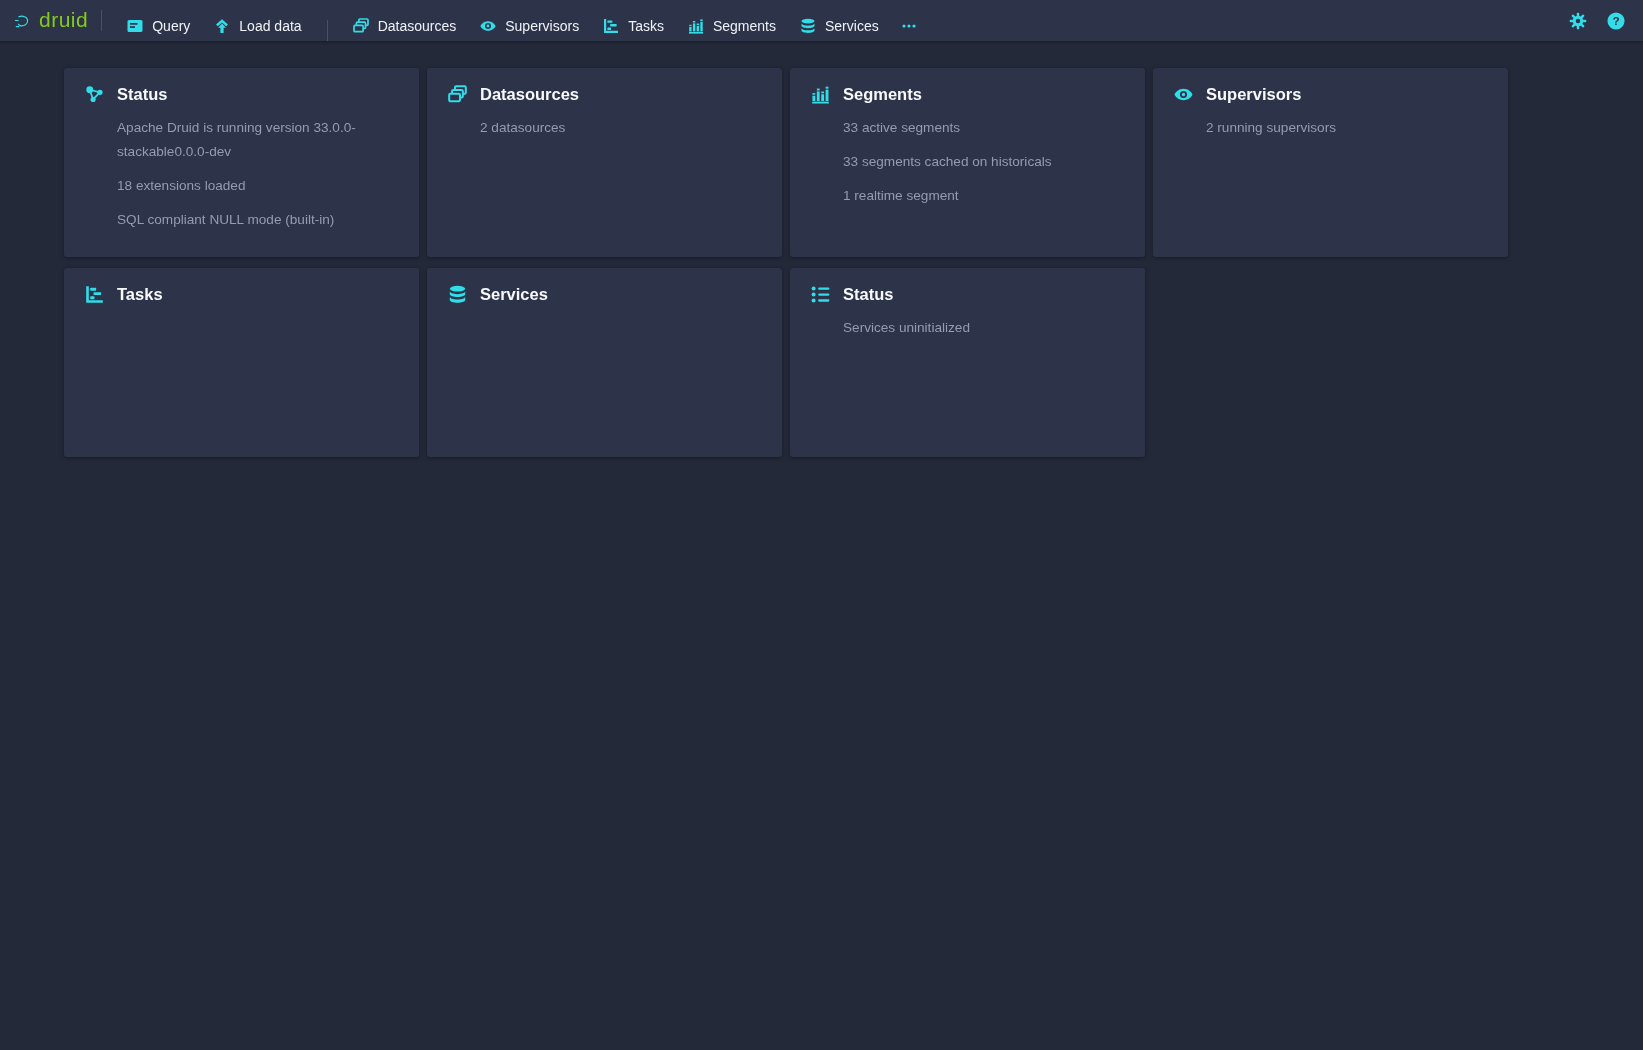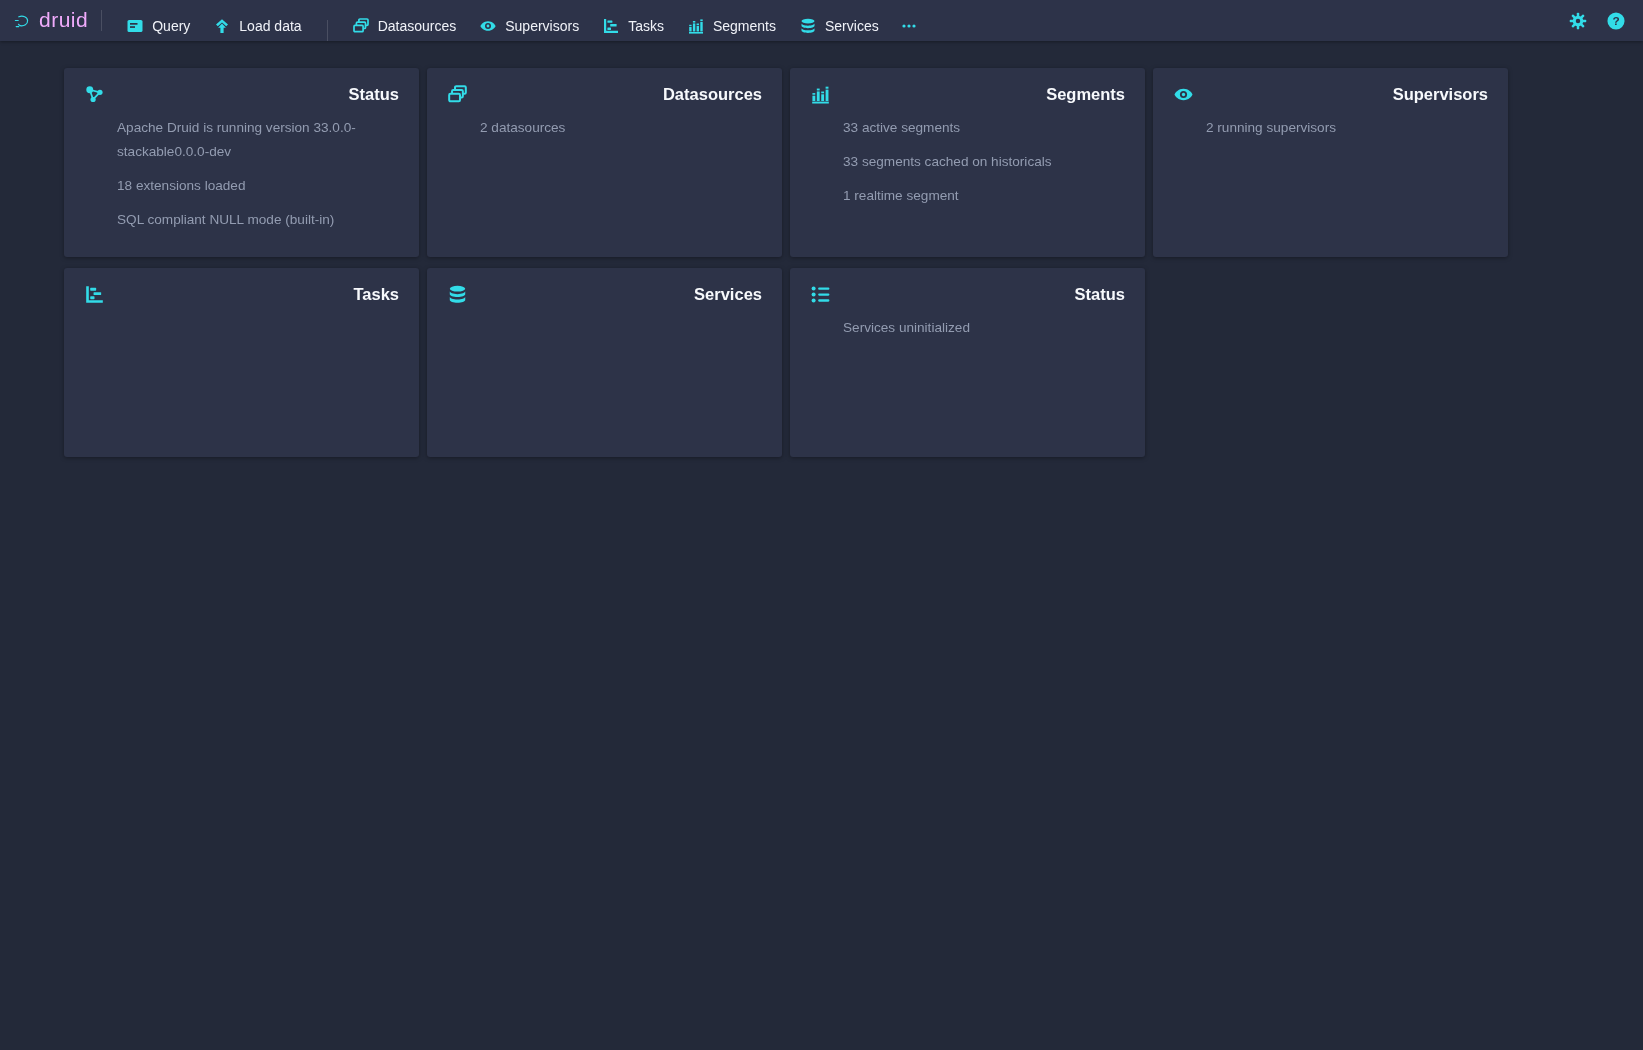--- a/index.html
+++ b/index.html
@@ -25,21 +25,21 @@
     display:flex;
     align-items:center;
     padding:0 13px 0 14px;
     box-shadow:0 1px 3px rgba(0,0,0,.35);
     position:relative;
     z-index:2;
   }
   .logo-group{display:flex;align-items:center;gap:9px;}
   .logo-svg{width:40px;height:30px;display:block;}
   .brand-name{
-    color:#f0abfc;
+    color:#84cc16;
     font-size:21px;
     font-weight:400;
     letter-spacing:.5px;
     line-height:1;
     padding-bottom:2px;
   }
   .nav-divider{
     width:1px;height:21px;
     background:rgba(255,255,255,.14);
     margin:0 13px;
@@ -69,21 +69,21 @@
     grid-auto-rows:189px;
     gap:11px 8px;
   }
   .card{
     background:var(--card-bg);
     border-radius:3px;
     box-shadow:0 1px 4px rgba(0,0,0,.35);
     padding:16px 20px 16px 21px;
     cursor:pointer;
   }
-  .card-header{display:flex;align-items:center;gap:13px;justify-content:space-between;}
+  .card-header{display:flex;align-items:center;gap:13px;}
   .card-icon svg{width:19px;height:19px;}
   .card-title{
     color:var(--title-text);
     font-size:16.5px;
     font-weight:700;
     line-height:20px;
   }
   .card-body{margin:12px 0 0 32px;}
   .card-line{
     color:var(--body-text);

